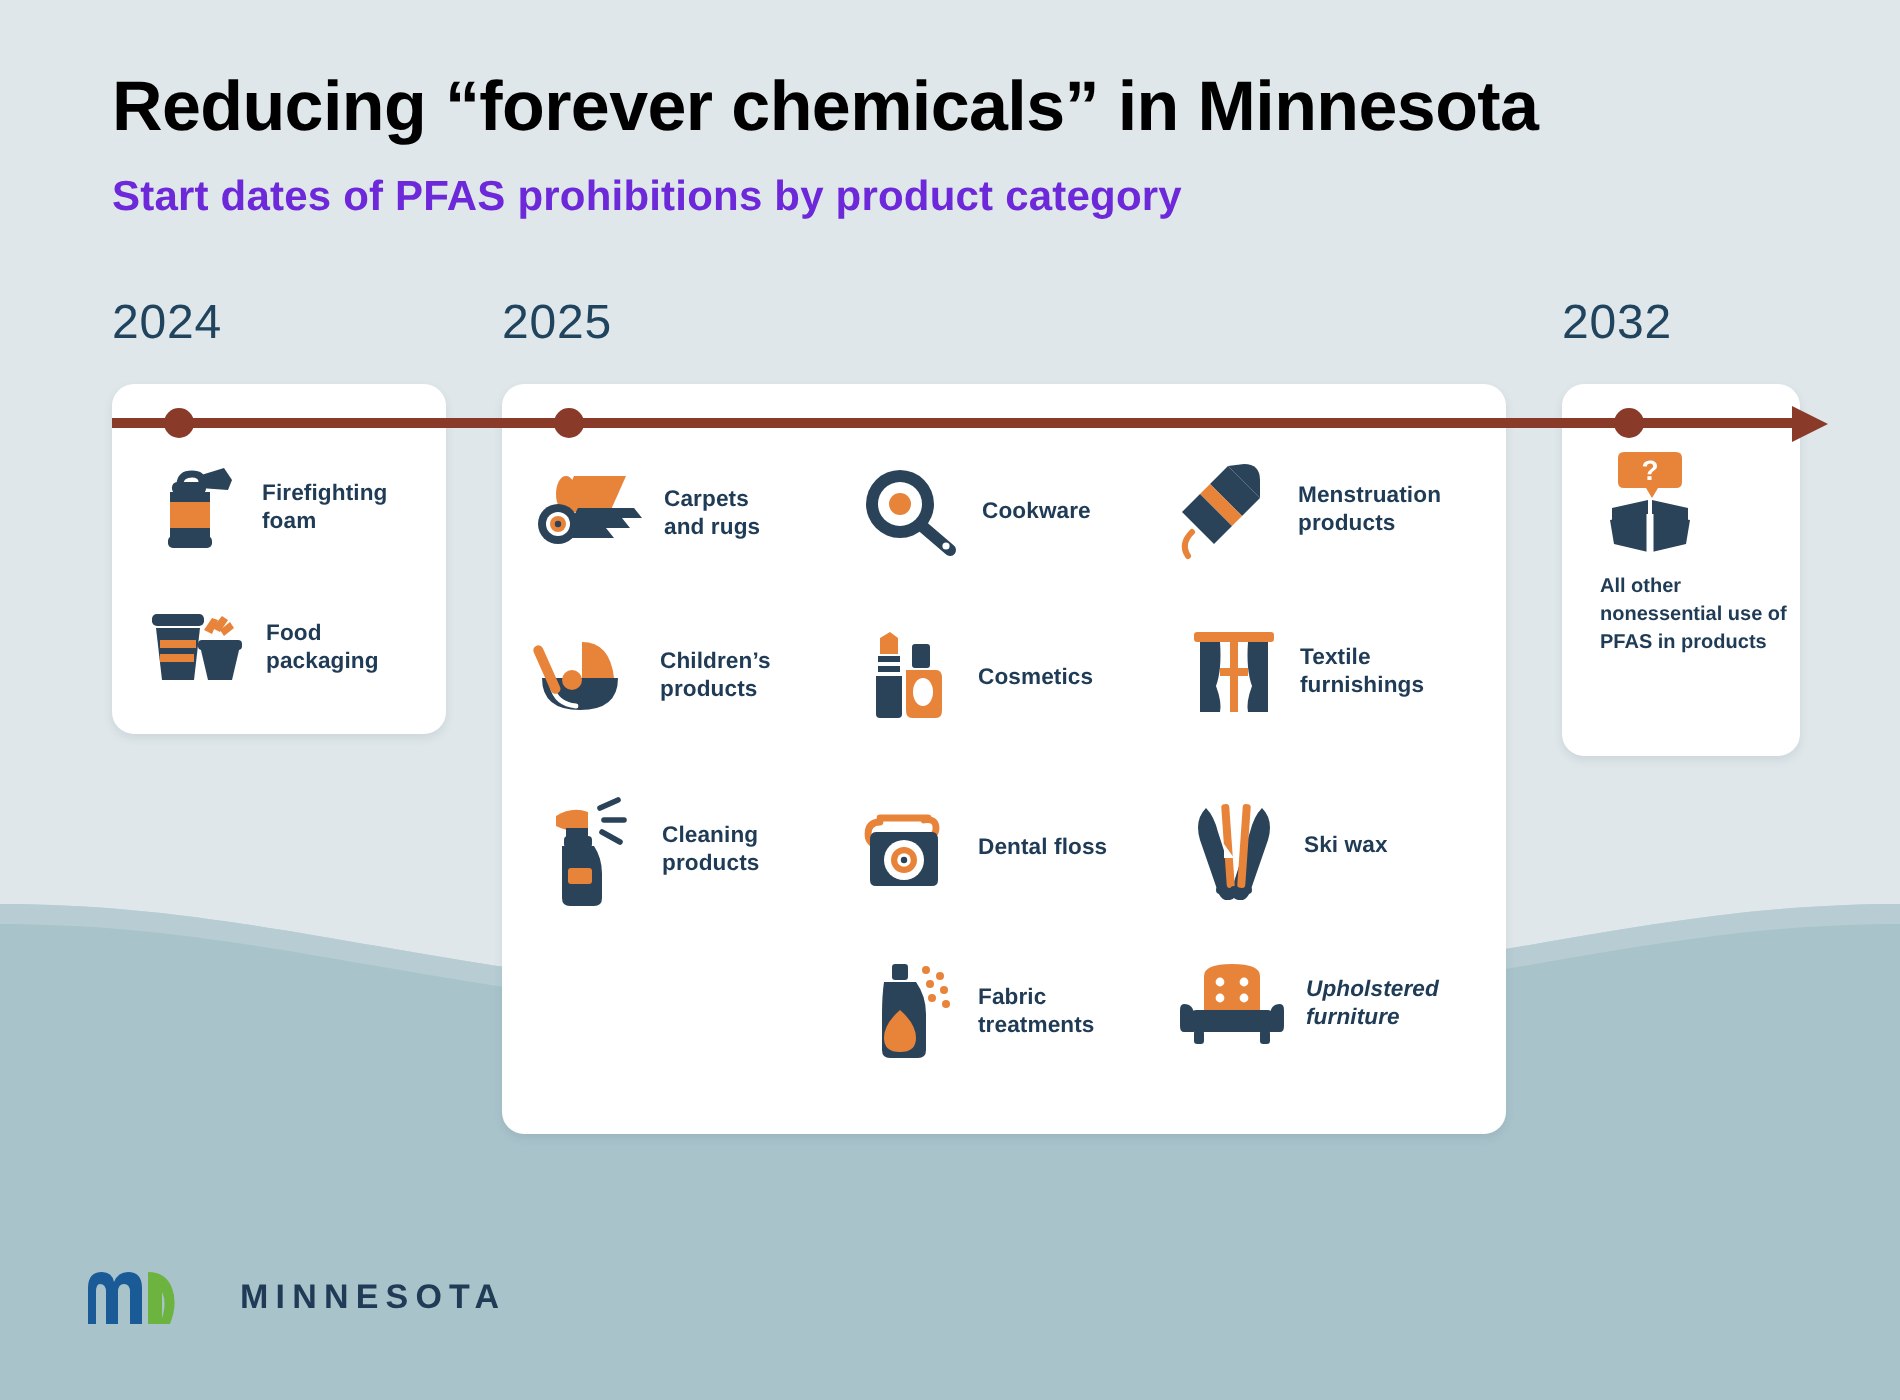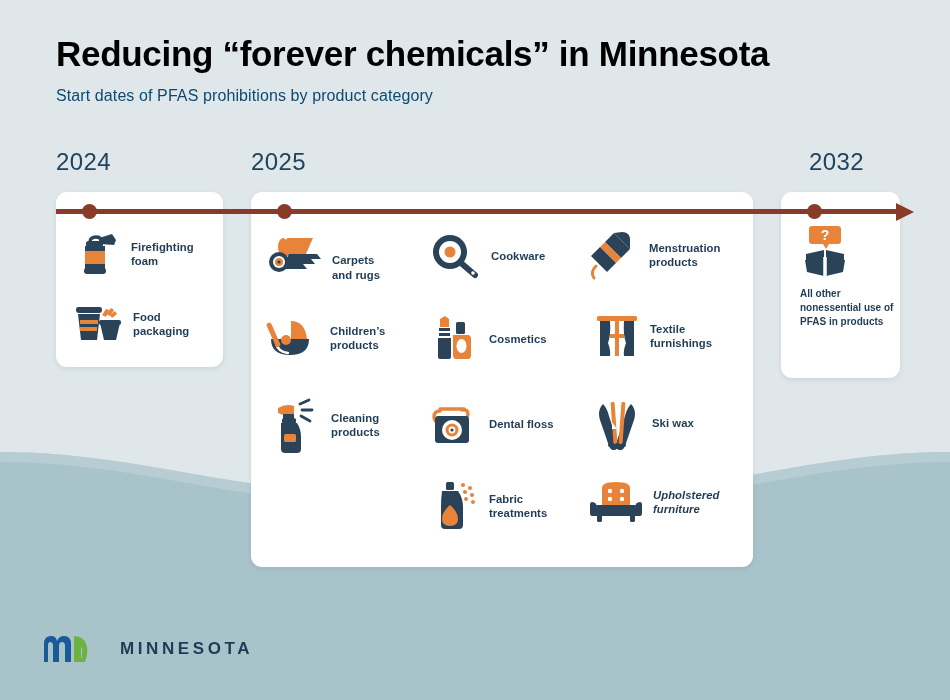--- a/index.html
+++ b/index.html
@@ -13,21 +13,21 @@
 
   .layer{position:absolute;z-index:2;}
 
   
   #header{left:56px;top:36px;width:840px;}
   #title{
     font-size:35px;font-weight:bold;color:#000000;
     letter-spacing:-0.3px;line-height:1.05;margin:0;white-space:nowrap;
   }
   #subtitle{
-    font-size:16px;color:#0c4a6e;margin:14px 0 0 0;font-weight:normal;
+    font-size:21px;color:#6d28d9;margin:14px 0 0 0;font-weight:bold;
     letter-spacing:.1px;
   }
 
   
   .year{
     position:absolute;font-size:24px;color:#20445e;
     letter-spacing:.4px;z-index:3;
   }
 
   
@@ -80,21 +80,21 @@
   <path d="M0,452 C150,452 240,500 475,500 C710,500 800,452 950,452 L950,462 C800,462 710,510 475,510 C240,510 150,462 0,462 Z" fill="#c2d5da" opacity="0.55"></path>
 </svg>
 
 <div id="header" class="layer">
   <div id="title">Reducing “forever chemicals” in Minnesota</div>
   <div id="subtitle">Start dates of PFAS prohibitions by product category</div>
 </div>
 
 <div class="year" style="left:56px;top:148px;">2024</div>
 <div class="year" style="left:251px;top:148px;">2025</div>
-<div class="year" style="left:781px;top:148px;margin-left:28px;">2032</div>
+<div class="year" style="left:781px;top:148px;">2032</div>
 
 <div class="card" id="card-2024"></div>
 <div class="card" id="card-2025"></div>
 <div class="card" id="card-2032"></div>
 
 <div id="timeline">
   <div id="tl-line"></div>
   <div class="tl-dot" style="left:26px;"></div>
   <div class="tl-dot" style="left:221px;"></div>
   <div class="tl-dot" style="left:751px;"></div>
@@ -126,21 +126,21 @@
     <path d="M36 15 l5 -6 l3 2 l-4 6 z" fill="#e8833a"></path>
     <path d="M40 16 l5 -4 l2 3 l-5 4 z" fill="#e8833a"></path>
     <path d="M30 24 L50 24 L46 41 L34 41 Z" fill="#2b4359"></path>
     <rect x="29" y="21" width="22" height="5" rx="2" fill="#2b4359"></rect>
   </svg>
   <div class="item-label">
     <span>Food</span><br><span>packaging</span>
   </div>
 </div>
 
-<div class="item" style="left:265px;top:232px;align-items:flex-end;">
+<div class="item" style="left:265px;top:232px;">
   <svg class="icon" width="58" height="50" viewBox="0 0 58 50">
     <path d="M22 6 L48 6 L40 24 L14 24 Z" fill="#e8833a"></path>
     <ellipse cx="18" cy="15" rx="5" ry="9" fill="#e8833a"></ellipse>
     <path d="M24 22 L52 22 L56 27 L46 27 L50 32 L38 32 L42 37 L16 37 Z" fill="#2b4359"></path>
     <circle cx="14" cy="30" r="10" fill="#2b4359"></circle>
     <circle cx="14" cy="30" r="6" fill="#ffffff"></circle>
     <circle cx="14" cy="30" r="4" fill="#e8833a"></circle>
     <circle cx="14" cy="30" r="1.6" fill="#2b4359"></circle>
   </svg>
   <div class="item-label">

